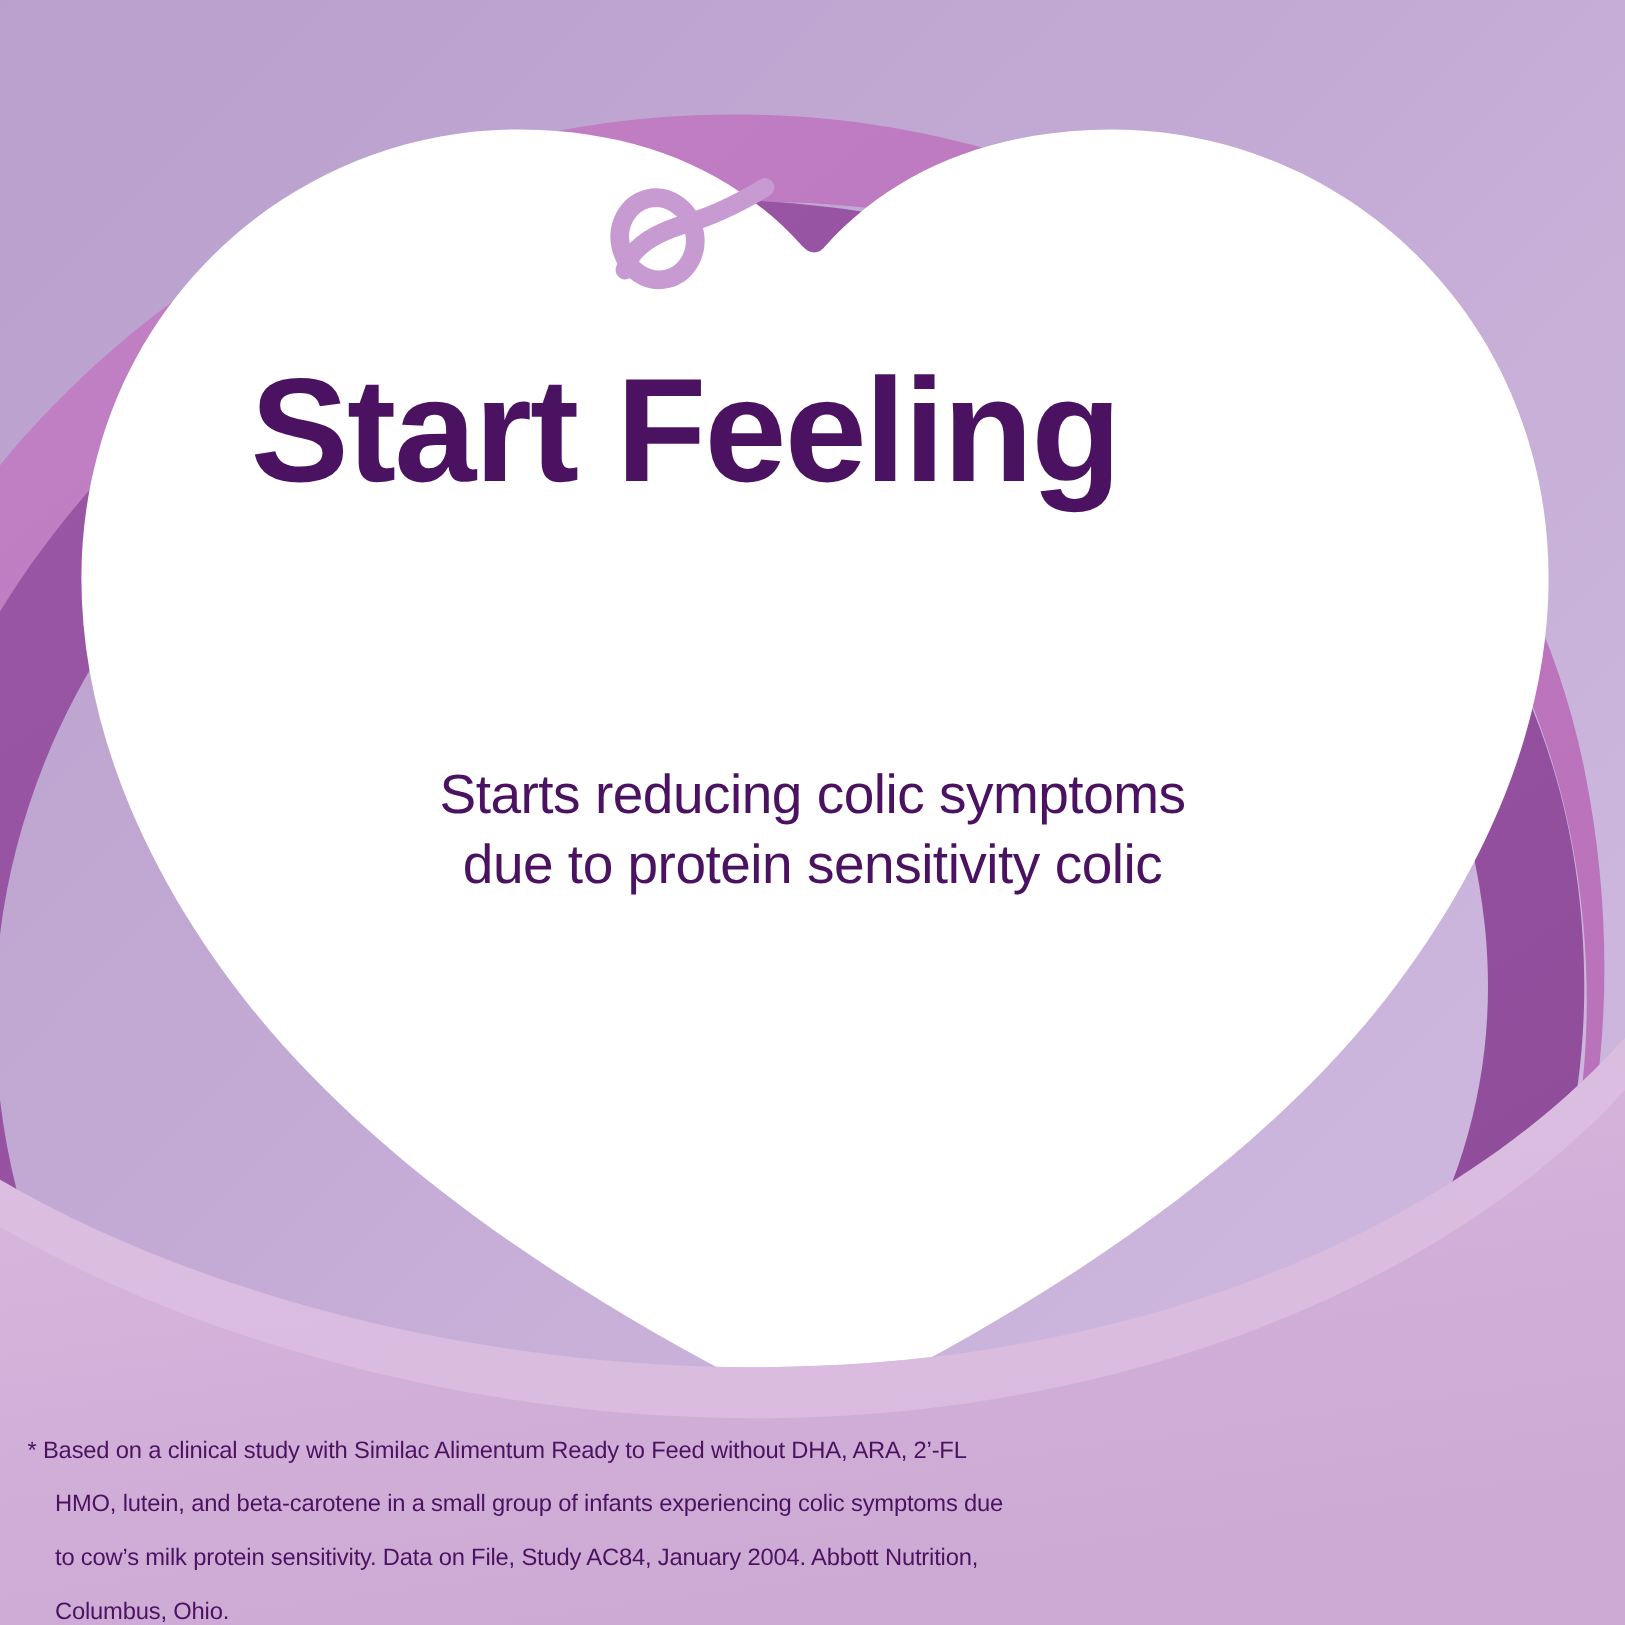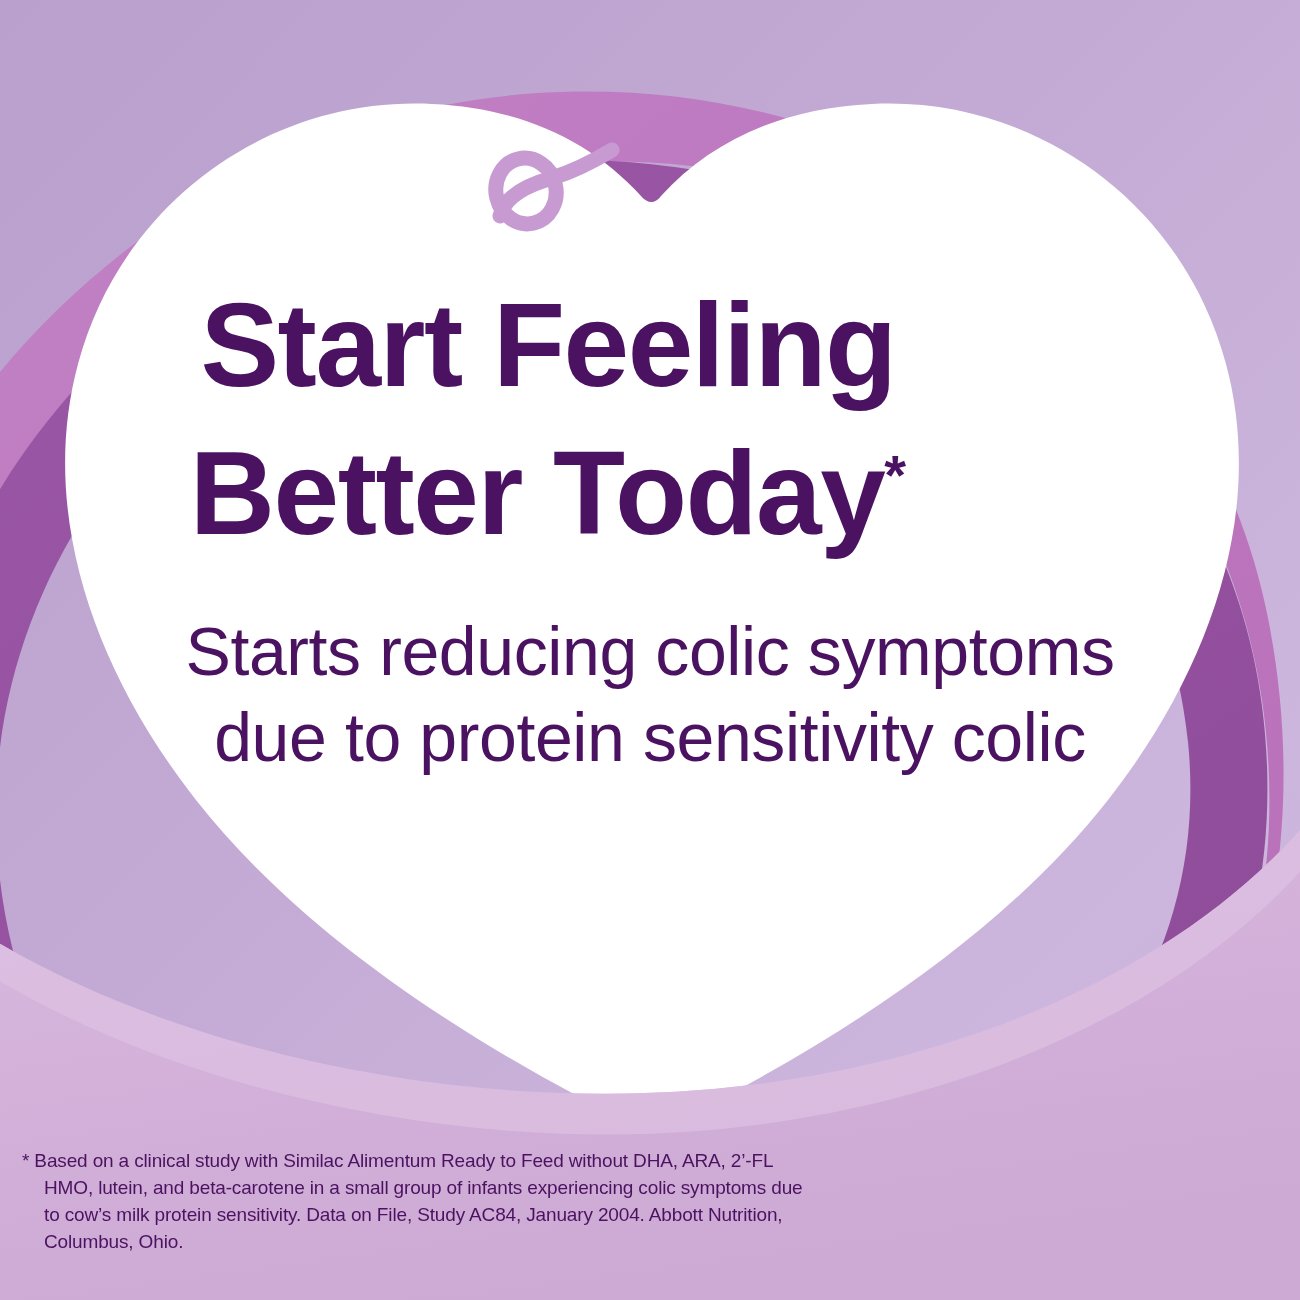--- a/index.html
+++ b/index.html
@@ -57,21 +57,21 @@
 
   .subhead-block {
     position: absolute;
     left: 0;
     top: 608px;
     width: 1300px;
     text-align: center;
   }
   .subhead-line {
     color: #4a1260;
-    font-size: 68px;
+    font-size: 44px;
     line-height: 1.27;
     font-weight: 400;
     letter-spacing: -0.4px;
     white-space: nowrap;
   }
 
   .footnote-block {
     position: absolute;
     left: 22px;
     top: 1148px;
@@ -80,20 +80,21 @@
   .footnote-line {
     color: #4a1260;
     font-size: 19px;
     line-height: 1.42;
     font-weight: 400;
     letter-spacing: -0.15px;
     white-space: nowrap;
   }
   .footnote-line.indent {
     padding-left: 22px;
+    margin-top: 16px;
   }
 </style>
 </head>
 <body>
 
 <div id="poster">
 
   <svg id="art" viewBox="0 0 1300 1300" xmlns="http://www.w3.org/2000/svg" aria-hidden="true">
 
     <defs>
@@ -184,21 +185,20 @@
                C 1175 1008, 960 1110, 698 1131
                C 418 1153, 118 1072, -60 942 Z"></path>
 
     </g>
   </svg>
 
   <div id="content">
 
     <div class="headline-block">
       <div class="headline-line">Start Feeling</div>
-      <div class="headline-line"><span>Better Today</span><span class="star">*</span></div>
     </div>
 
     <div class="subhead-block">
       <div class="subhead-line">Starts reducing colic symptoms</div>
       <div class="subhead-line">due to protein sensitivity colic</div>
     </div>
 
     <div class="footnote-block">
       <div class="footnote-line">* Based on a clinical study with Similac Alimentum Ready to Feed without DHA, ARA, 2’-FL</div>
       <div class="footnote-line indent">HMO, lutein, and beta-carotene in a small group of infants experiencing colic symptoms due</div>

